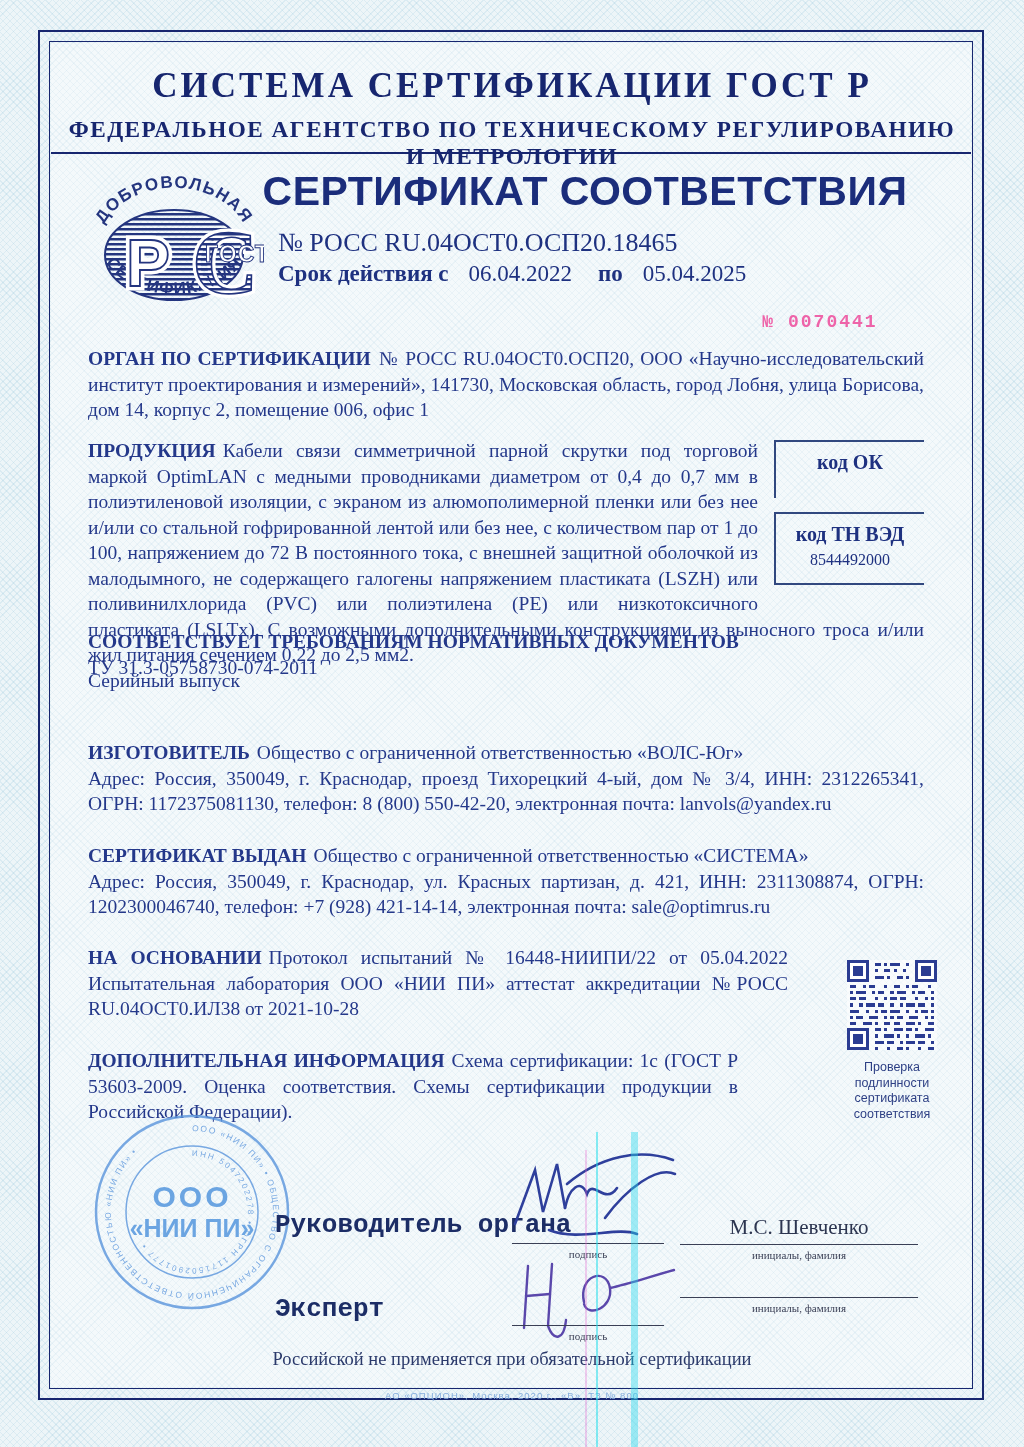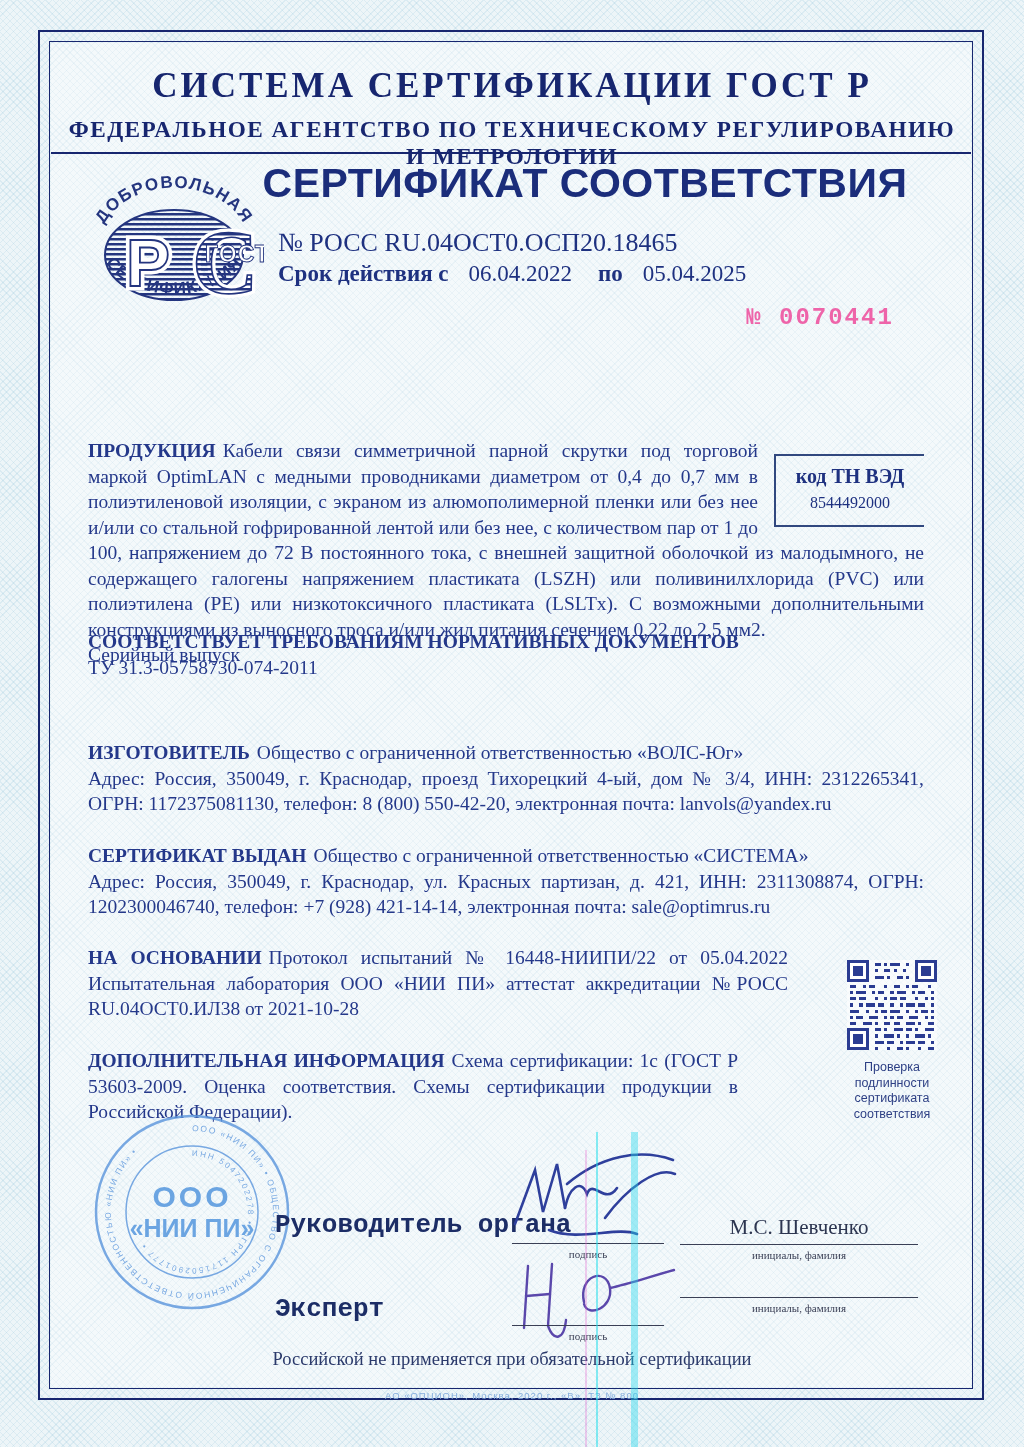--- a/index.html
+++ b/index.html
@@ -11,29 +11,29 @@
         font-family:"Liberation Serif", serif; color:#22367f;}
   .abs{position:absolute;}
   .inner-bg{left:51px;top:43px;width:920px;height:1344px;background:rgba(255,255,255,.38);}
   .frame-outer{left:38px;top:30px;width:942px;height:1366px;border:2.5px solid #17266f;}
   .frame-inner{left:49px;top:41px;width:922px;height:1346px;border:1.5px solid #17266f;}
   .hdr1{left:50px;top:66px;width:924px;text-align:center;font-size:35px;font-weight:bold;
         letter-spacing:3px;color:#17266f;}
   .hdr2{left:50px;top:116px;width:924px;text-align:center;font-size:24px;font-weight:bold;
         letter-spacing:1.5px;color:#17266f;transform:scaleX(.97);}
   .hdr-rule{left:51px;top:152px;width:920px;height:2px;background:#17266f;}
-  .doc-title{left:250px;top:160px;width:670px;text-align:center;font-family:"Liberation Sans",sans-serif;
+  .doc-title{left:250px;top:168px;width:670px;text-align:center;font-family:"Liberation Sans",sans-serif;
         font-size:41px;font-weight:bold;color:#1b2d7b;letter-spacing:.5px;}
   .cert-no{left:278px;top:228px;font-size:26px;color:#1e3180;}
   .validity{left:278px;top:261px;font-size:23px;color:#1e3180;}
   .validity .vb{font-weight:bold;}
   .validity .vd{margin-left:20px;}
   .validity .vb2{margin-left:26px;}
-  .blank-no{left:700px;top:304px;width:240px;text-align:center;font-family:"Liberation Mono",monospace;
-        font-size:24px;font-weight:bold;letter-spacing:2px;color:#ee64a9;}
+  .blank-no{left:700px;top:312px;width:240px;text-align:center;font-family:"Liberation Mono",monospace;
+        font-size:18px;font-weight:bold;letter-spacing:2px;color:#ee64a9;}
   .sec{left:88px;width:836px;font-size:19.5px;line-height:25.5px;text-align:justify;color:#24388a;}
   .lbl{font-weight:bold;margin-right:7px;}
   .blk{display:block;text-align:left;}
   .codes{float:right;width:150px;margin:2px 0 8px 16px;}
   .code-box{color:#1e3180;text-align:center;padding:8px 4px 10px 4px;}
   .code-box-ok{border-top:2px solid #31487f;border-left:2px solid #31487f;padding-bottom:22px;}
   .code-box-tnved{margin-top:14px;border-top:2px solid #31487f;border-left:2px solid #31487f;
         border-bottom:2px solid #31487f;}
   .code-bold{font-weight:bold;font-size:20px;}
   .code-val{font-size:16px;text-align:center;}
@@ -85,23 +85,29 @@
     <text x="121" y="104" font-family="Liberation Sans, sans-serif" font-size="23" font-weight="bold" fill="#ffffff" stroke="#24357f" stroke-width="0.9" letter-spacing="1">ГОСТ</text>
   </svg>
 
   <div class="abs doc-title">СЕРТИФИКАТ СООТВЕТСТВИЯ</div>
   <div class="abs cert-no">№ РОСС RU.04ОСТ0.ОСП20.18465</div>
   <div class="abs validity">
     <span class="vb">Срок действия с</span><span class="vd">06.04.2022</span><span class="vb vb2">по</span><span class="vd">05.04.2025</span>
   </div>
   <div class="abs blank-no">№ 0070441</div>
 
+  <div class="abs sec" style="top:346px">
+    <span class="lbl">ОРГАН ПО СЕРТИФИКАЦИИ</span><span>№ РОСС RU.04ОСТ0.ОСП20, ООО «Научно-исследовательский институт проектирования и измерений», 141730, Московская область, город Лобня, улица Борисова, дом 14, корпус 2, помещение 006, офис 1</span>
+  </div>
 
   <div class="abs sec" style="top:438px">
     <div class="codes">
+      <div class="code-box code-box-ok">
+        <span class="code-bold">код  ОК</span>
+      </div>
       <div class="code-box code-box-tnved">
         <span class="code-bold">код ТН ВЭД</span>
         <span class="blk code-val">8544492000</span>
       </div>
     </div>
     <span class="lbl">ПРОДУКЦИЯ</span><span>Кабели связи симметричной парной скрутки под торговой маркой OptimLAN с медными проводниками диаметром от 0,4 до 0,7 мм в полиэтиленовой изоляции, с экраном из алюмополимерной пленки или без нее и/или со стальной гофрированной лентой или без нее, с количеством пар от 1 до 100, напряжением до 72 В постоянного тока, с внешней защитной оболочкой из малодымного, не содержащего галогены напряжением пластиката (LSZH) или поливинилхлорида (PVC) или полиэтилена (PE) или низкотоксичного пластиката (LSLTx). С возможными дополнительными конструкциями из выносного троса и/или жил питания сечением 0,22 до 2,5 мм2.</span>
     <span class="blk">Серийный выпуск</span>
   </div>
 
   <div class="abs sec" style="top:629px">

